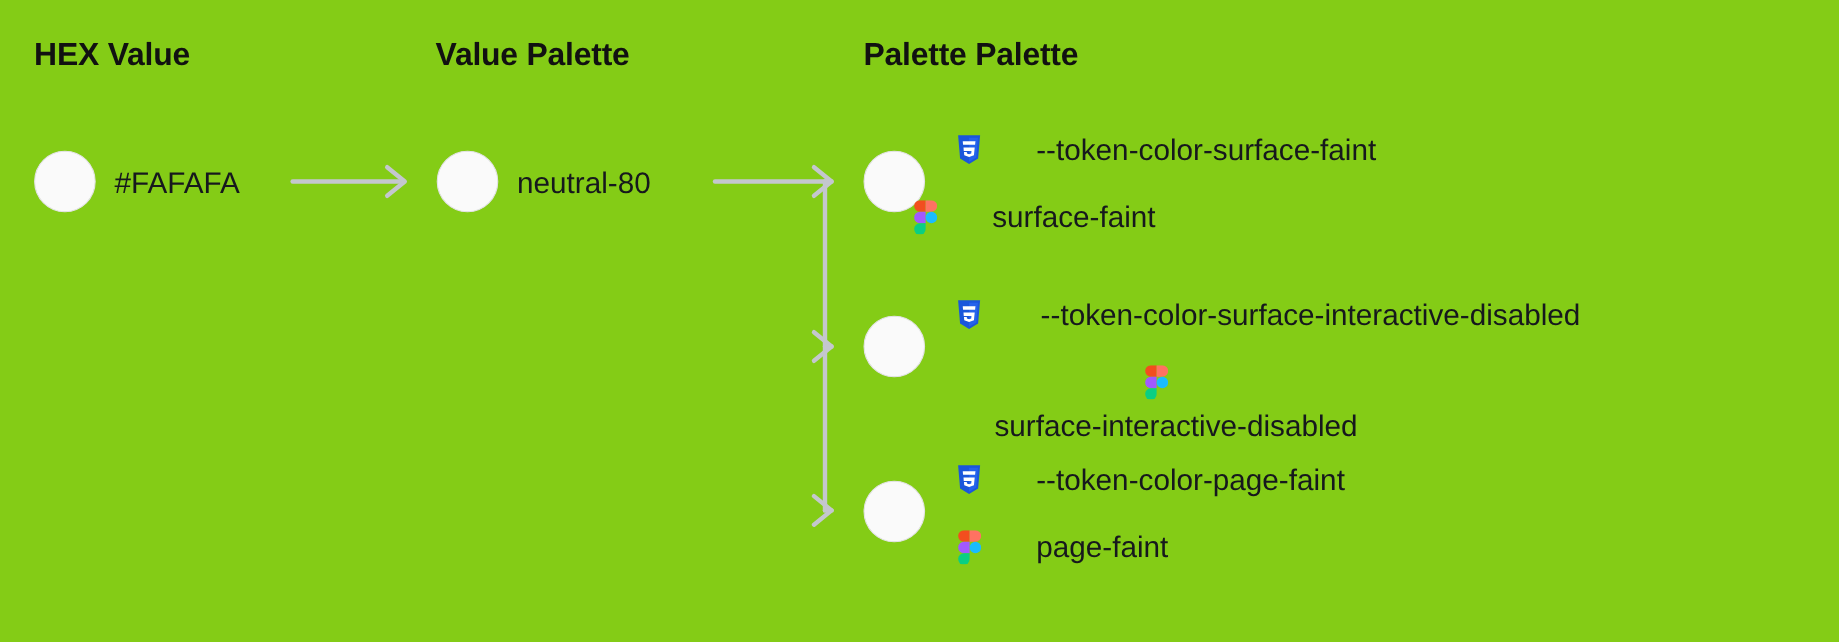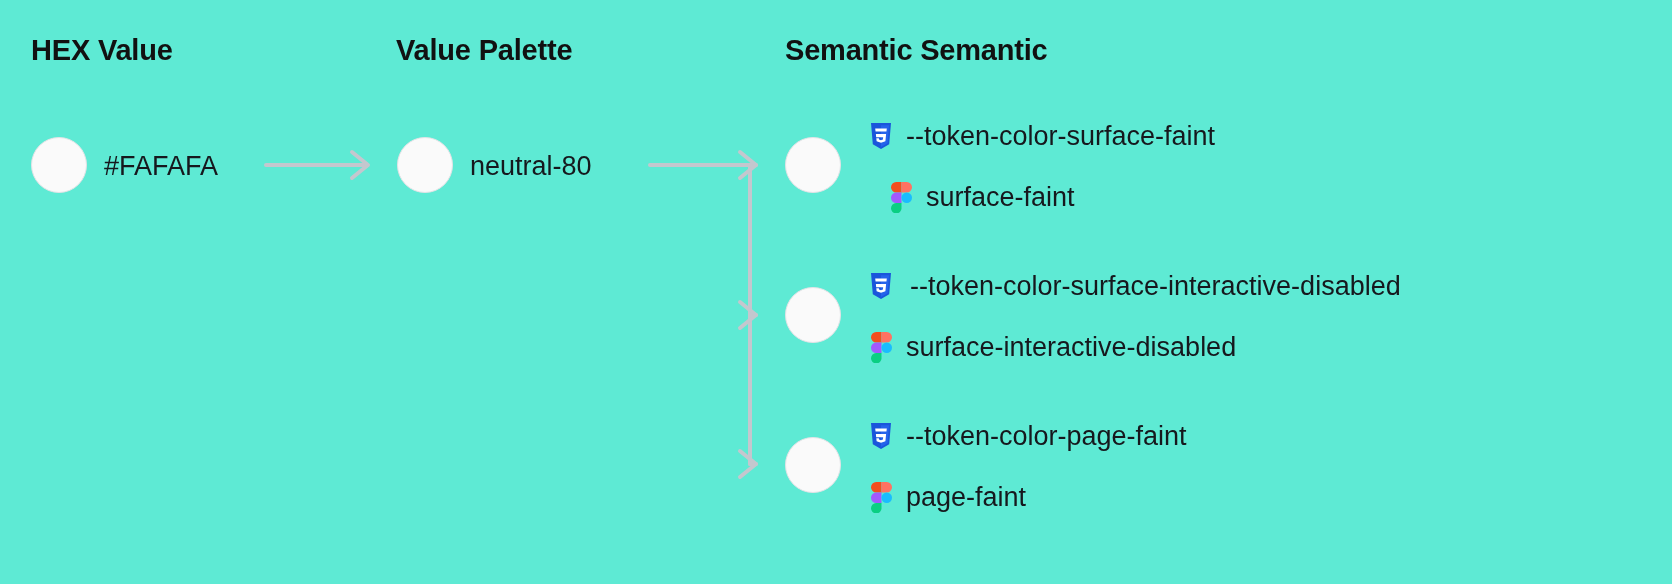--- a/index.html
+++ b/index.html
@@ -10,21 +10,21 @@
   }
   body {
     font-family: "Liberation Sans", sans-serif;
     -webkit-font-smoothing: antialiased;
   }
 
   .canvas {
     position: relative;
     width: 1672px;
     height: 584px;
-    background: #5eead4;
+    background: #84cc16;
     overflow: hidden;
   }
 
   
   .col-heading {
     position: absolute;
     font-size: 29px;
     font-weight: 700;
     color: #111111;
     letter-spacing: -0.2px;
@@ -73,39 +73,40 @@
     gap: 12px;
     white-space: nowrap;
     line-height: 1;
   }
   .token-text {
     font-size: 27px;
     font-weight: 400;
     color: #16181d;
     line-height: 1;
     white-space: nowrap;
+    margin-left: 36px;
   }
   .token-icon {
     display: inline-flex;
     width: 26px;
     height: 30px;
     flex: 0 0 auto;
     align-items: center;
     justify-content: center;
   }
   .token-icon svg { display: block; }
 </style>
 </head>
 <body>
 
 <div class="canvas">
 
   <div id="heading-hex" class="col-heading">HEX Value</div>
   <div id="heading-core" class="col-heading">Value Palette</div>
-  <div id="heading-semantic" class="col-heading">Semantic Semantic</div>
+  <div id="heading-semantic" class="col-heading">Palette Palette</div>
 
   <svg class="connector" viewBox="0 0 1672 584">
     <g fill="none" stroke="#C4C7CE" stroke-width="4" stroke-linecap="round" stroke-linejoin="round">
 
       <path d="M266 165 H 366"></path>
       <path d="M352 152 L 368 165 L 352 178"></path>
 
       <path d="M650 165 H 750"></path>
 
       <path d="M750 165 V 464"></path>
@@ -136,21 +137,21 @@
       <svg width="24" height="28" viewBox="0 0 24 28" aria-hidden="true">
         <path d="M2 1 h20 l-1.8 21.2 L12 27 L3.8 22.2 Z" fill="#1A56DB"></path>
         <path d="M12 3.2 v21.9 l6.6-3.9 L20 3.2 Z" fill="#2563EB"></path>
         <path d="M6.2 6.4 h11.6 l-0.35 3.2 H6.55 Z" fill="#ffffff"></path>
         <path d="M6.9 12.1 h10.2 l-0.7 7.1 -4.4 1.6 -4.4-1.6 -0.28-3.0 h2.6 l0.12 1.4 1.95 0.7 1.95-0.7 0.22-2.4 H7.15 Z" fill="#ffffff"></path>
       </svg>
     </span>
     <span class="token-text">--token-color-surface-faint</span>
   </div>
 
-  <div class="token-row" style="left:888px; top:182px;">
+  <div class="token-row" style="left:828px; top:182px;">
     <span class="token-icon">
       <svg width="21" height="31" viewBox="0 0 21 31" aria-hidden="true">
         <path d="M10.5 0 H5.25 A5.25 5.25 0 0 0 5.25 10.5 H10.5 Z" fill="#F24E1E"></path>
         <path d="M10.5 0 H15.75 A5.25 5.25 0 0 1 15.75 10.5 H10.5 Z" fill="#FF7262"></path>
         <path d="M10.5 10.5 H5.25 A5.25 5.25 0 0 0 5.25 21 H10.5 Z" fill="#A259FF"></path>
         <circle cx="15.75" cy="15.75" r="5.25" fill="#1ABCFE"></circle>
         <path d="M10.5 21 H5.25 A5.25 5.25 0 1 0 10.5 26.25 Z" fill="#0ACF83"></path>
       </svg>
     </span>
     <span class="token-text">surface-faint</span>
@@ -161,21 +162,21 @@
       <svg width="24" height="28" viewBox="0 0 24 28" aria-hidden="true">
         <path d="M2 1 h20 l-1.8 21.2 L12 27 L3.8 22.2 Z" fill="#1A56DB"></path>
         <path d="M12 3.2 v21.9 l6.6-3.9 L20 3.2 Z" fill="#2563EB"></path>
         <path d="M6.2 6.4 h11.6 l-0.35 3.2 H6.55 Z" fill="#ffffff"></path>
         <path d="M6.9 12.1 h10.2 l-0.7 7.1 -4.4 1.6 -4.4-1.6 -0.28-3.0 h2.6 l0.12 1.4 1.95 0.7 1.95-0.7 0.22-2.4 H7.15 Z" fill="#ffffff"></path>
       </svg>
     </span>
     <span class="token-text">--token-color-surface-interactive-disabled</span>
   </div>
 
-  <div class="token-row" style="left:868px; top:332px;">
+  <div class="token-row" style="left:868px; top:332px;flex-direction:column;">
     <span class="token-icon">
       <svg width="21" height="31" viewBox="0 0 21 31" aria-hidden="true">
         <path d="M10.5 0 H5.25 A5.25 5.25 0 0 0 5.25 10.5 H10.5 Z" fill="#F24E1E"></path>
         <path d="M10.5 0 H15.75 A5.25 5.25 0 0 1 15.75 10.5 H10.5 Z" fill="#FF7262"></path>
         <path d="M10.5 10.5 H5.25 A5.25 5.25 0 0 0 5.25 21 H10.5 Z" fill="#A259FF"></path>
         <circle cx="15.75" cy="15.75" r="5.25" fill="#1ABCFE"></circle>
         <path d="M10.5 21 H5.25 A5.25 5.25 0 1 0 10.5 26.25 Z" fill="#0ACF83"></path>
       </svg>
     </span>
     <span class="token-text">surface-interactive-disabled</span>

